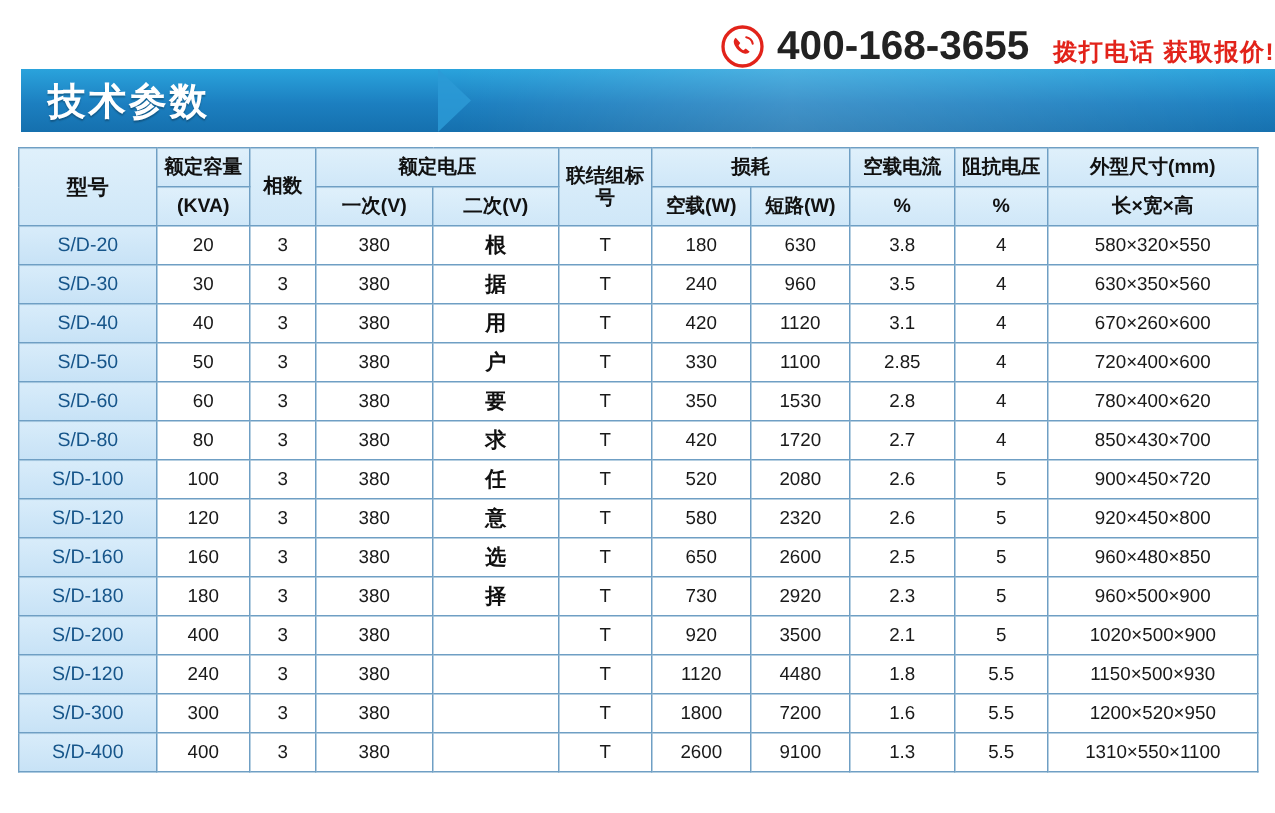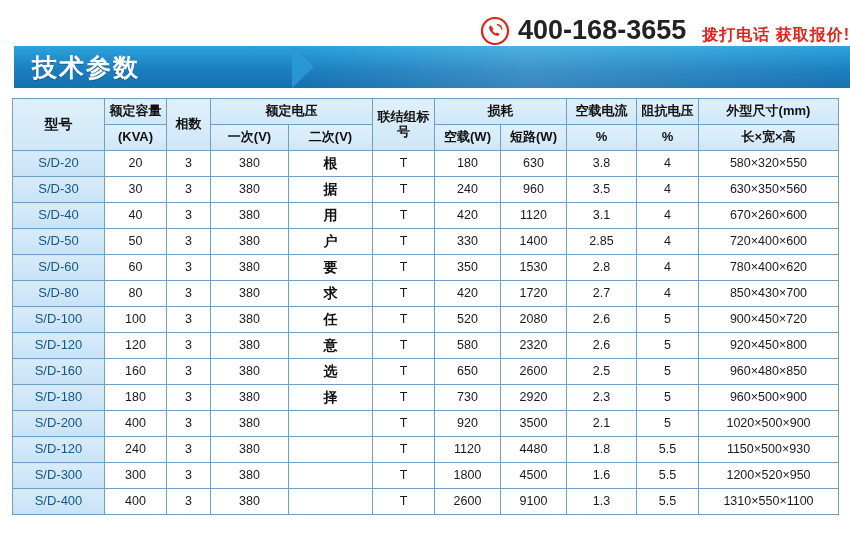--- a/index.html
+++ b/index.html
@@ -206,21 +206,21 @@
             <td class="nowrap">670×260×600</td>
           </tr>
           <tr>
             <td class="model">S/D-50</td>
             <td>50</td>
             <td>3</td>
             <td>380</td>
             <td class="vert">户</td>
             <td>T</td>
             <td>330</td>
-            <td>1400</td>
+            <td>1100</td>
             <td>2.85</td>
             <td>4</td>
             <td class="nowrap">720×400×600</td>
           </tr>
           <tr>
             <td class="model">S/D-60</td>
             <td>60</td>
             <td>3</td>
             <td>380</td>
             <td class="vert">要</td>
@@ -323,21 +323,21 @@
             <td class="nowrap">1150×500×930</td>
           </tr>
           <tr>
             <td class="model">S/D-300</td>
             <td>300</td>
             <td>3</td>
             <td>380</td>
             <td class="vert"></td>
             <td>T</td>
             <td>1800</td>
-            <td>4500</td>
+            <td>7200</td>
             <td>1.6</td>
             <td>5.5</td>
             <td class="nowrap">1200×520×950</td>
           </tr>
           <tr>
             <td class="model">S/D-400</td>
             <td>400</td>
             <td>3</td>
             <td>380</td>
             <td class="vert"></td>

